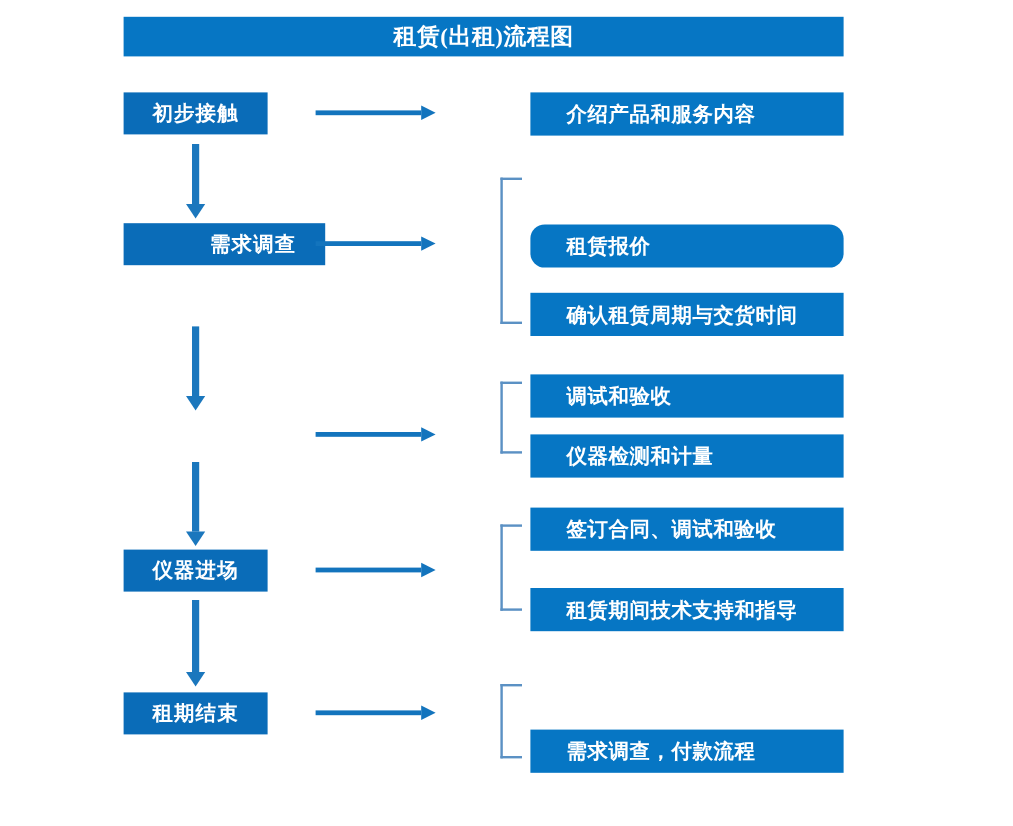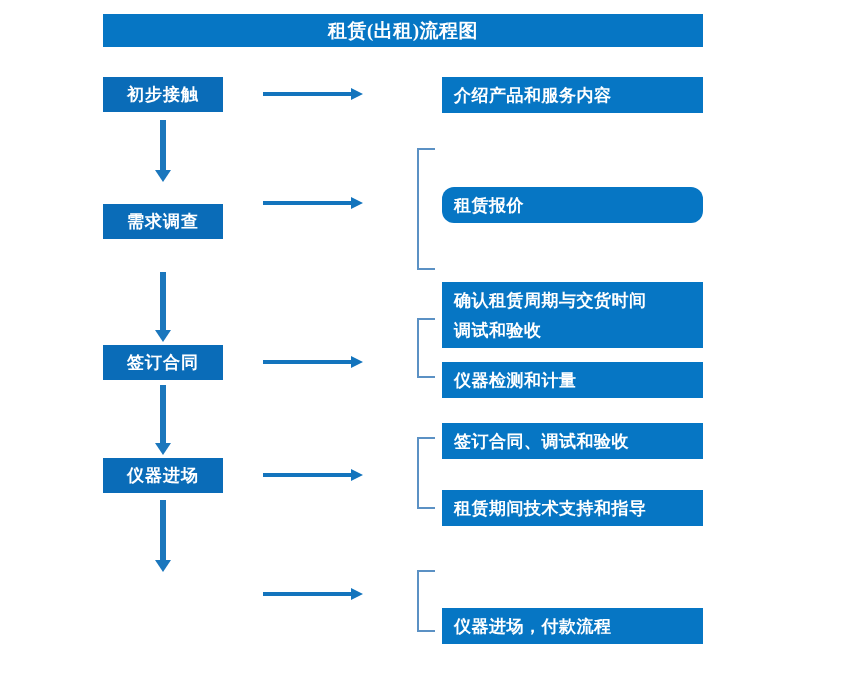--- a/index.html
+++ b/index.html
@@ -61,21 +61,21 @@
     position: absolute;
     left: 442px;
     width: 261px;
     height: 36px;
     background: #0676c4;
     color: #ffffff;
     display: flex;
     align-items: center;
     font-size: 17px;
     font-weight: bold;
-    padding-left: 12px;
+    padding-left: 30px;
     box-sizing: border-box;
     letter-spacing: 0.5px;
   }
 
   
   .h-arrow {
     position: absolute;
     height: 14px;
     width: 100px;
   }
@@ -133,26 +133,26 @@
 </style>
 </head>
 <body>
 
 <div id="canvas">
 
   <div class="title-bar">租赁(出租)流程图</div>
 
   <div class="stage-box" style="top:77px;">初步接触</div>
 
-  <div class="stage-box" style="top:204px;">需求调查</div>
-
-  <div class="stage-box" style="top:345px;">签订合同</div>
+  <div class="stage-box" style="top:186px;padding-left:48px;">需求调查</div>
+
 
   <div class="stage-box" style="top:458px;">仪器进场</div>
 
+  <div class="stage-box" style="top:577px;">租期结束</div>
 
   <div class="v-arrow" style="left:155px; top:120px; height:62px;">
     <div class="shaft" style="height:50px;"></div>
     <div class="head"></div>
   </div>
 
   <div class="v-arrow" style="left:155px; top:272px; height:70px;">
     <div class="shaft" style="height:58px;"></div>
     <div class="head"></div>
   </div>
@@ -198,26 +198,26 @@
 
   <div class="bracket" style="left:417px; top:437px; height:72px;"></div>
 
   <div class="bracket" style="left:417px; top:570px; height:62px;"></div>
 
   <div class="detail-box" style="top:77px;">介绍产品和服务内容</div>
 
 
   <div class="detail-box" style="top:187px;border-radius:12px;">租赁报价</div>
 
-  <div class="detail-box" style="top:244px;margin-top:38px;">确认租赁周期与交货时间</div>
+  <div class="detail-box" style="top:244px;">确认租赁周期与交货时间</div>
 
   <div class="detail-box" style="top:312px;">调试和验收</div>
 
   <div class="detail-box" style="top:362px;">仪器检测和计量</div>
 
   <div class="detail-box" style="top:423px;">签订合同、调试和验收</div>
 
   <div class="detail-box" style="top:490px;">租赁期间技术支持和指导</div>
 
 
-  <div class="detail-box" style="top:608px;">仪器进场，付款流程</div>
+  <div class="detail-box" style="top:608px;">需求调查，付款流程</div>
 
 </div>
 
 </body></html>

